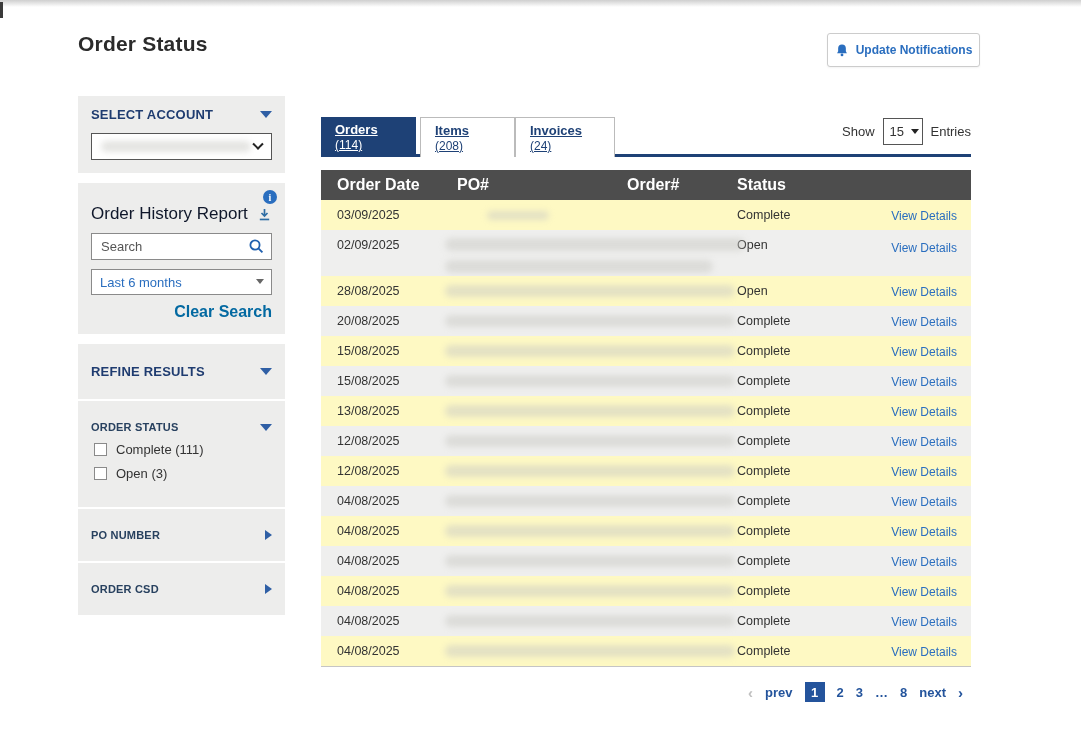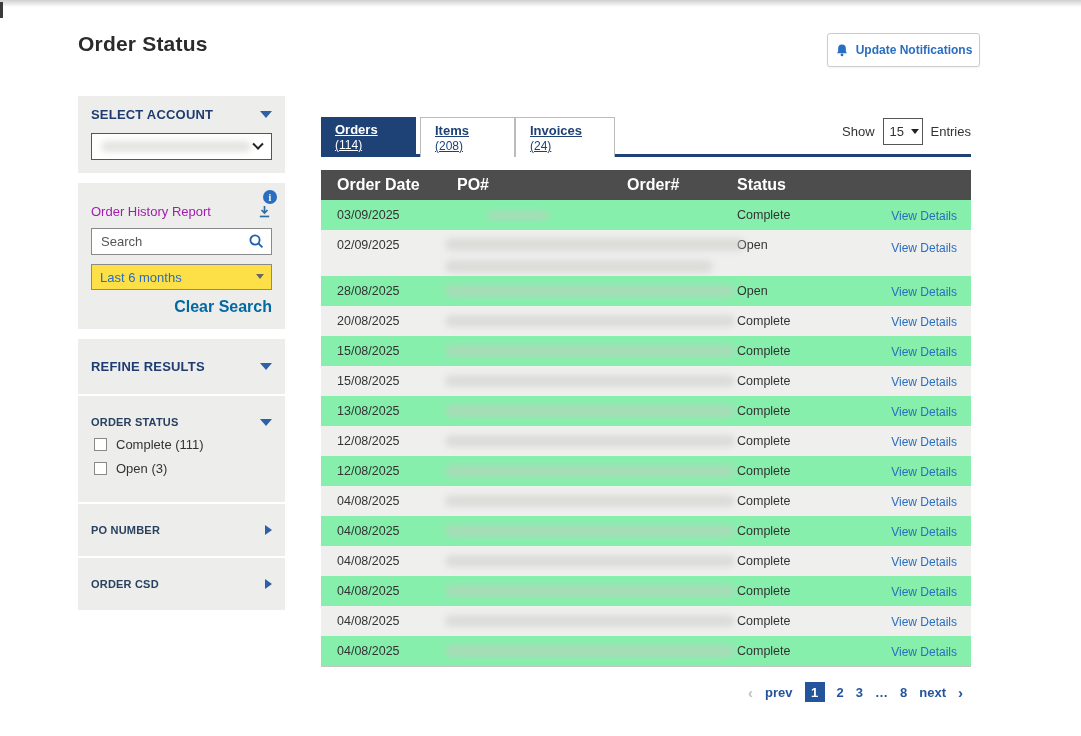--- a/index.html
+++ b/index.html
@@ -29,28 +29,28 @@
   .tri-right{ width:0; height:0; border-top:5px solid transparent; border-bottom:5px solid transparent; border-left:7px solid #2f5fa5; }
   .info-icon { position:absolute; top:7px; right:8px; width:14px; height:14px; border-radius:50%;
                background:#2a6ebf; color:#fff; font-size:10px; font-weight:bold; font-family:"Liberation Serif", serif;
                display:flex; align-items:center; justify-content:center; cursor:pointer; }
   .fake-select { margin-top:11px; height:27px; background:#fff; border:1px solid #555;
                  display:flex; align-items:center; justify-content:space-between; padding:0 9px; cursor:pointer; }
   .chev { width:8px; height:8px; border-right:2px solid #222; border-bottom:2px solid #222;
           transform:rotate(45deg) translate(-2px,-2px); }
   .redact { background:#c9c9c4; border-radius:6px; filter:blur(3px); opacity:.5; height:11px; }
   .link-row { display:flex; align-items:center; justify-content:space-between; margin-top:10px; }
-  .blue-link { font-size:13px; color:#a21caf; text-decoration:none; cursor:pointer; }
+  .blue-link { font-size:17px; color:#0f172a; text-decoration:none; cursor:pointer; }
   .search-wrap { margin-top:9px; position:relative; }
   .search-input { width:100%; height:27px; border:1px solid #8a8a8a; background:#fff;
                   padding:0 30px 0 9px; font-size:13px; color:#333; font-family:"Liberation Sans", sans-serif; }
   .search-input::placeholder { color:#555; opacity:1; }
   .search-ico { position:absolute; right:7px; top:5px; cursor:pointer; }
   .sel-wrap { margin-top:9px; position:relative; }
-  .months-select { width:100%; height:26px; border:1px solid #8a8a8a; background:#fde047;
+  .months-select { width:100%; height:26px; border:1px solid #8a8a8a; background:#ffffff;
                    font-size:13px; color:#2a6ebf; padding:0 22px 0 8px; appearance:none; -webkit-appearance:none;
                    font-family:"Liberation Sans", sans-serif; border-radius:0; }
   .sel-arrow { position:absolute; right:8px; top:10px; width:0; height:0;
                border-left:4px solid transparent; border-right:4px solid transparent; border-top:5px solid #666; pointer-events:none; }
   .clear-row { margin-top:8px; text-align:right; }
   .clear-link { font-size:16px; font-weight:bold; color:#0369a1; text-decoration:none; cursor:pointer; }
   .refine-sec { border-top:2px solid #fff; padding:20px 13px; }
   .refine-sec.first { border-top:none; }
   .check-row { display:flex; align-items:center; gap:9px; margin-top:9px; padding-left:3px; }
   .checkbox { width:13px; height:13px; background:#fff; border:1px solid #8a8a8a; cursor:pointer; }
@@ -72,21 +72,21 @@
                     padding:0 14px 0 6px; appearance:none; -webkit-appearance:none; border-radius:0;
                     font-family:"Liberation Sans", sans-serif; }
   .entries-arrow { position:absolute; right:4px; top:11px; width:0; height:0;
                    border-left:4px solid transparent; border-right:4px solid transparent; border-top:5px solid #222; pointer-events:none; }
 
   .table { margin-top:13px; border-bottom:1px solid #c5c5c5; }
   .thead { display:grid; grid-template-columns:120px 170px 110px 150px 1fr; height:30px; align-items:center;
            background:#4d4d4d; color:#fff; }
   .thead .th { font-size:16px; font-weight:bold; padding-left:16px; }
   .tr { display:grid; grid-template-columns:120px 170px 110px 150px 1fr; min-height:30px; align-items:center;
-        position:relative; background:#86efac; }
+        position:relative; background:#fef9c3; }
   .tr.alt { background:#efefee; }
   .tr.tall { min-height:46px; align-items:start; padding-top:8px; }
   .td-date { font-size:12.5px; color:#333; padding-left:16px; }
   .td-status { font-size:12.5px; color:#333; padding-left:16px; grid-column:4; }
   .td-view { text-align:right; padding-right:14px; grid-column:5; }
   .view-link { font-size:12px; color:#2a6ebf; text-decoration:none; cursor:pointer; }
   .row-redact { grid-column:2 / 4; padding-left:4px; }
   .row-redact .redact { border-radius:7px; }
   .r-small { width:62px; height:9px; margin-left:42px; }
   .r-wide  { width:290px; height:12px; }

